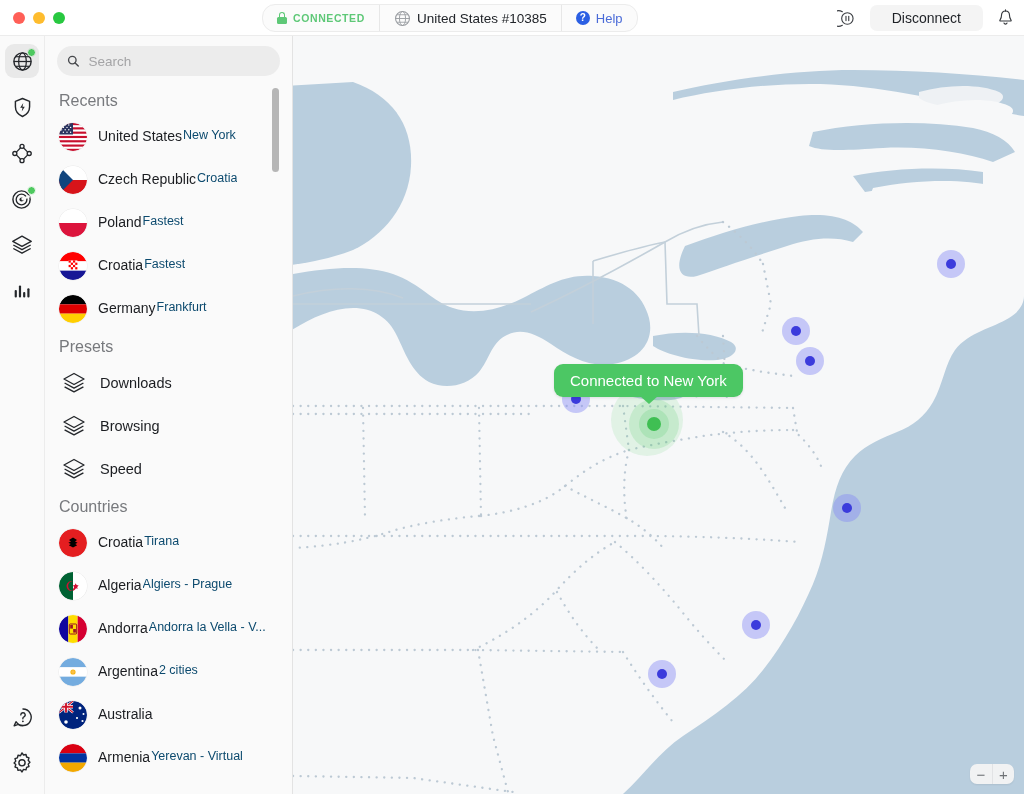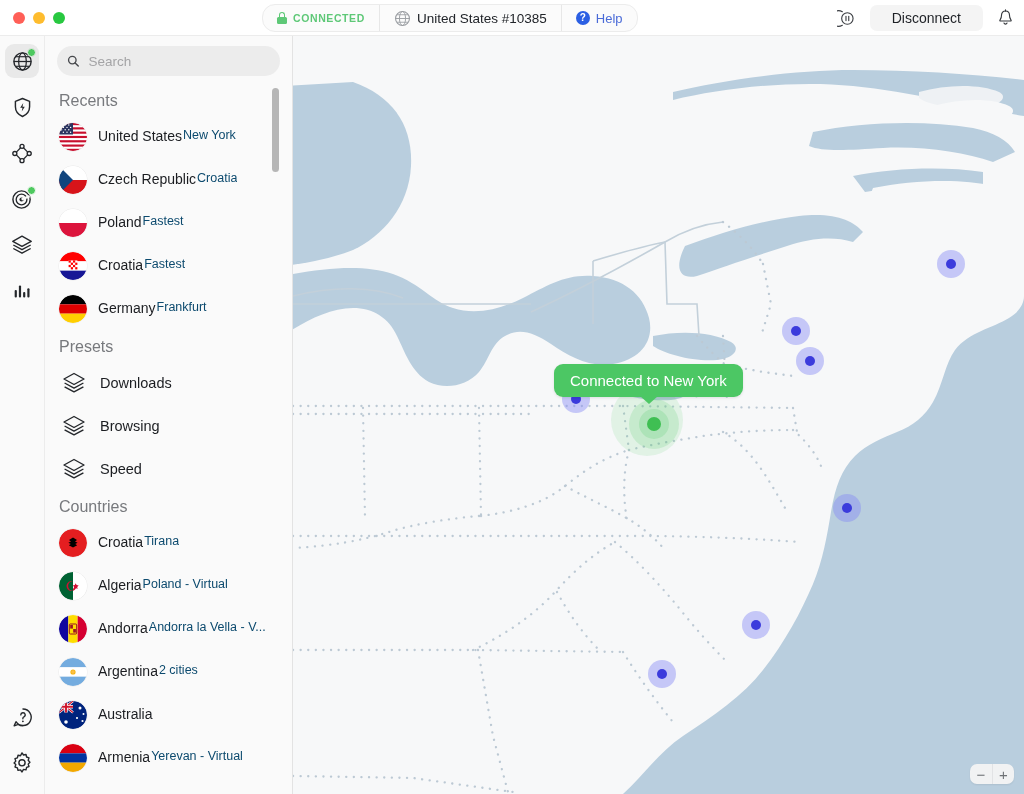--- a/index.html
+++ b/index.html
@@ -575,21 +575,21 @@
             <g clip-path="url(#cDZ)">
                 <rect width="14" height="28" fill="#006233"></rect>
                 <rect x="14" width="14" height="28" fill="#fff"></rect>
             <path d="M17.5 14a5 5 0 1 1-3.6-4.8 4 4 0 1 0 0 9.6A5 5 0 0 1 17.5 14z" fill="#d21034"></path>
             <path d="M16.6 11.2l1 1.9 2.1.3-1.5 1.5.4 2.1-1.9-1-1.9 1 .4-2.1-1.5-1.5 2.1-.3z" fill="#d21034"></path>
               </g>
             </svg>
         </span>
         <span class="row-txt">
           <span class="row-title">Algeria</span>
-          <span class="row-sub">Poland - Virtual</span>
+          <span class="row-sub">Algiers - Prague</span>
         </span>
       </div>
 
       <div class="row">
         <span class="flag">
           <svg width="28" height="28" viewBox="0 0 28 28">
               <defs>
                 <clipPath id="cAD">
                   <circle cx="14" cy="14" r="14"></circle>
                 </clipPath>

